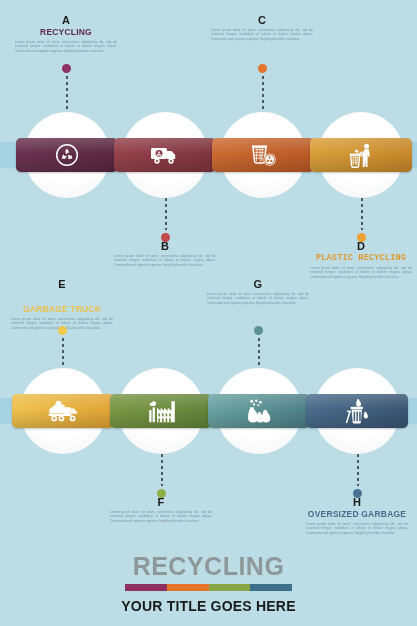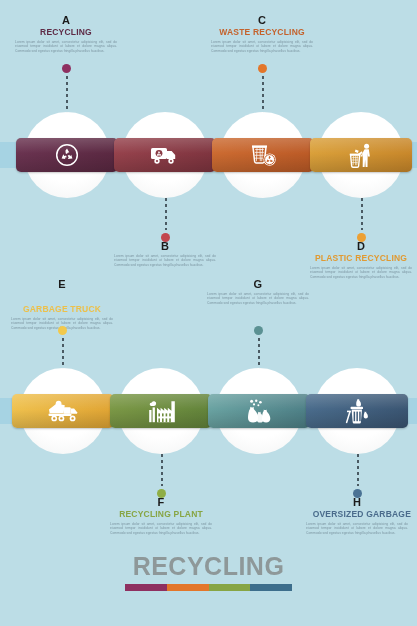--- a/index.html
+++ b/index.html
@@ -95,21 +95,20 @@
   <div class="ribbon r2"></div>
 
   <div class="block" style="left:12px;top:14px;">
     <div class="letter">A</div>
     <div class="heading" style="color:#5e2b46;">RECYCLING</div>
     <div class="body">Lorem ipsum dolor sit amet, consectetur adipisicing elit, sed do eiusmod tempor incididunt ut labore et dolore magna aliqua. Commodo sed egestas egestas fringilla phasellus faucibus.</div>
   </div>
 
   <div class="block" style="left:208px;top:14px;">
     <div class="letter">C</div>
-    <div class="heading" style="color:#c4622c;">WASTE RECYCLING</div>
     <div class="body">Lorem ipsum dolor sit amet, consectetur adipisicing elit, sed do eiusmod tempor incididunt ut labore et dolore magna aliqua. Commodo sed egestas egestas fringilla phasellus faucibus.</div>
   </div>
 
   <div class="conn" style="left:62px;top:64px;height:56px;">
     <div class="bigdot" style="background:#8e3060;"></div>
     <div class="dots"></div>
   </div>
   <div class="conn" style="left:258px;top:64px;height:56px;">
     <div class="bigdot" style="background:#e3762a;"></div>
     <div class="dots"></div>
@@ -195,21 +194,21 @@
     <div class="dots"></div>
   </div>
 
   <div class="block" style="left:111px;top:240px;">
     <div class="letter">B</div>
     <div class="body">Lorem ipsum dolor sit amet, consectetur adipisicing elit, sed do eiusmod tempor incididunt ut labore et dolore magna aliqua. Commodo sed egestas egestas fringilla phasellus faucibus.</div>
   </div>
 
   <div class="block" style="left:307px;top:240px;">
     <div class="letter">D</div>
-    <div class="heading" style="color:#e09a33;">PLASTIC RECYCLING</div>
+    <div class="heading" style="color:#e09a33;font-family:Liberation Mono, monospace;">PLASTIC RECYCLING</div>
     <div class="body">Lorem ipsum dolor sit amet, consectetur adipisicing elit, sed do eiusmod tempor incididunt ut labore et dolore magna aliqua. Commodo sed egestas egestas fringilla phasellus faucibus.</div>
   </div>
 
   <div class="block" style="left:8px;top:278px;">
     <div class="letter">E</div>
     <div class="heading" style="color:#edc04a;margin-top:14px;">GARBAGE TRUCK</div>
     <div class="body">Lorem ipsum dolor sit amet, consectetur adipisicing elit, sed do eiusmod tempor incididunt ut labore et dolore magna aliqua. Commodo sed egestas egestas fringilla phasellus faucibus.</div>
   </div>
 
   <div class="block" style="left:204px;top:278px;">
@@ -312,33 +311,33 @@
     <div class="bigdot" style="background:#8fae45;"></div>
     <div class="dots"></div>
   </div>
   <div class="conn up" style="left:353px;top:454px;height:44px;">
     <div class="bigdot" style="background:#4a7294;"></div>
     <div class="dots"></div>
   </div>
 
   <div class="block" style="left:107px;top:496px;">
     <div class="letter">F</div>
-    <div class="heading" style="color:#87a544;">RECYCLING PLANT</div>
     <div class="body">Lorem ipsum dolor sit amet, consectetur adipisicing elit, sed do eiusmod tempor incididunt ut labore et dolore magna aliqua. Commodo sed egestas egestas fringilla phasellus faucibus.</div>
   </div>
 
   <div class="block" style="left:303px;top:496px;">
     <div class="letter">H</div>
-    <div class="heading" style="color:#4a6c8c;text-align:right;">OVERSIZED GARBAGE</div>
+    <div class="heading" style="color:#4a6c8c;">OVERSIZED GARBAGE</div>
     <div class="body">Lorem ipsum dolor sit amet, consectetur adipisicing elit, sed do eiusmod tempor incididunt ut labore et dolore magna aliqua. Commodo sed egestas egestas fringilla phasellus faucibus.</div>
   </div>
 
   <div class="footer" style="top:552px;">
     <div class="foot-title">RECYCLING</div>
     <div class="foot-bar">
       <span style="background:#8e3060;"></span>
       <span style="background:#e3762a;"></span>
       <span style="background:#87a544;"></span>
       <span style="background:#3d6e8c;"></span>
     </div>
+    <div class="foot-sub">YOUR TITLE GOES HERE</div>
   </div>
 
 </div>
 
 </body></html>

